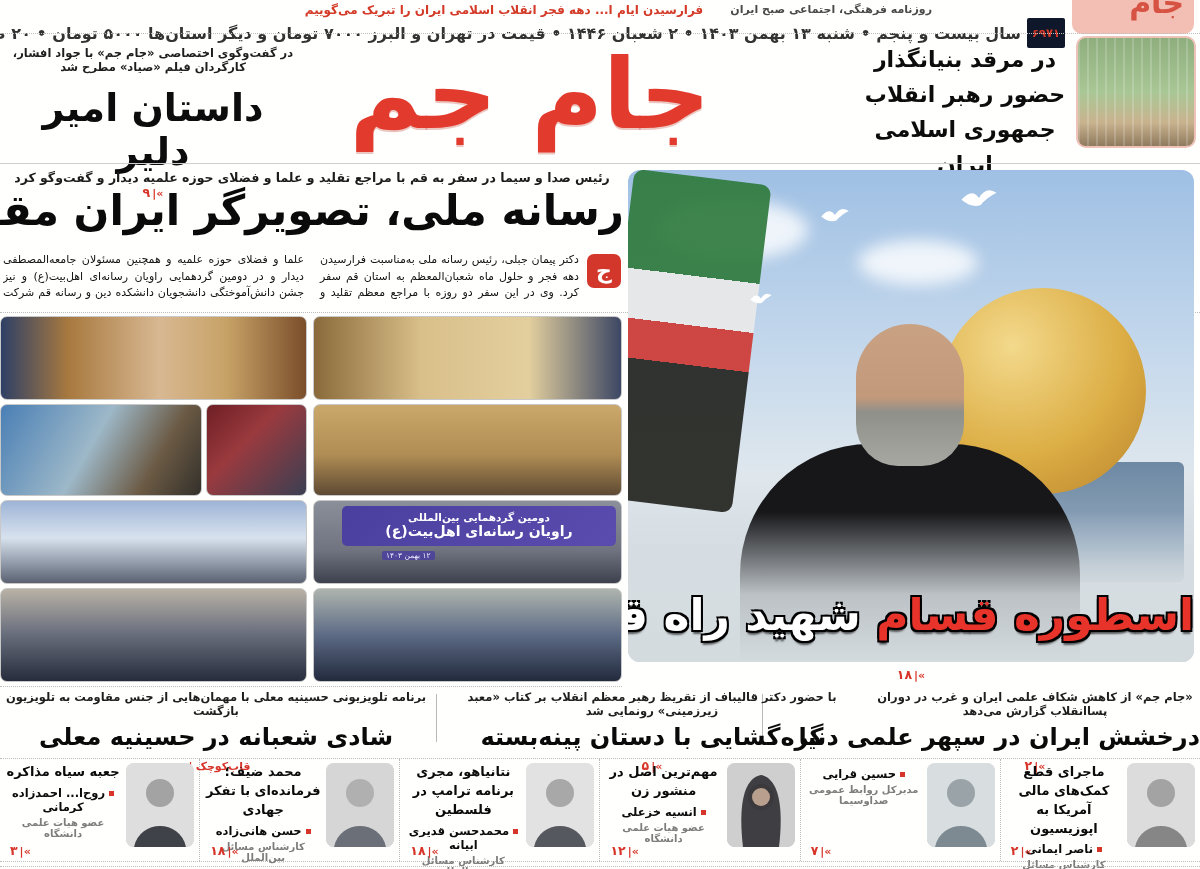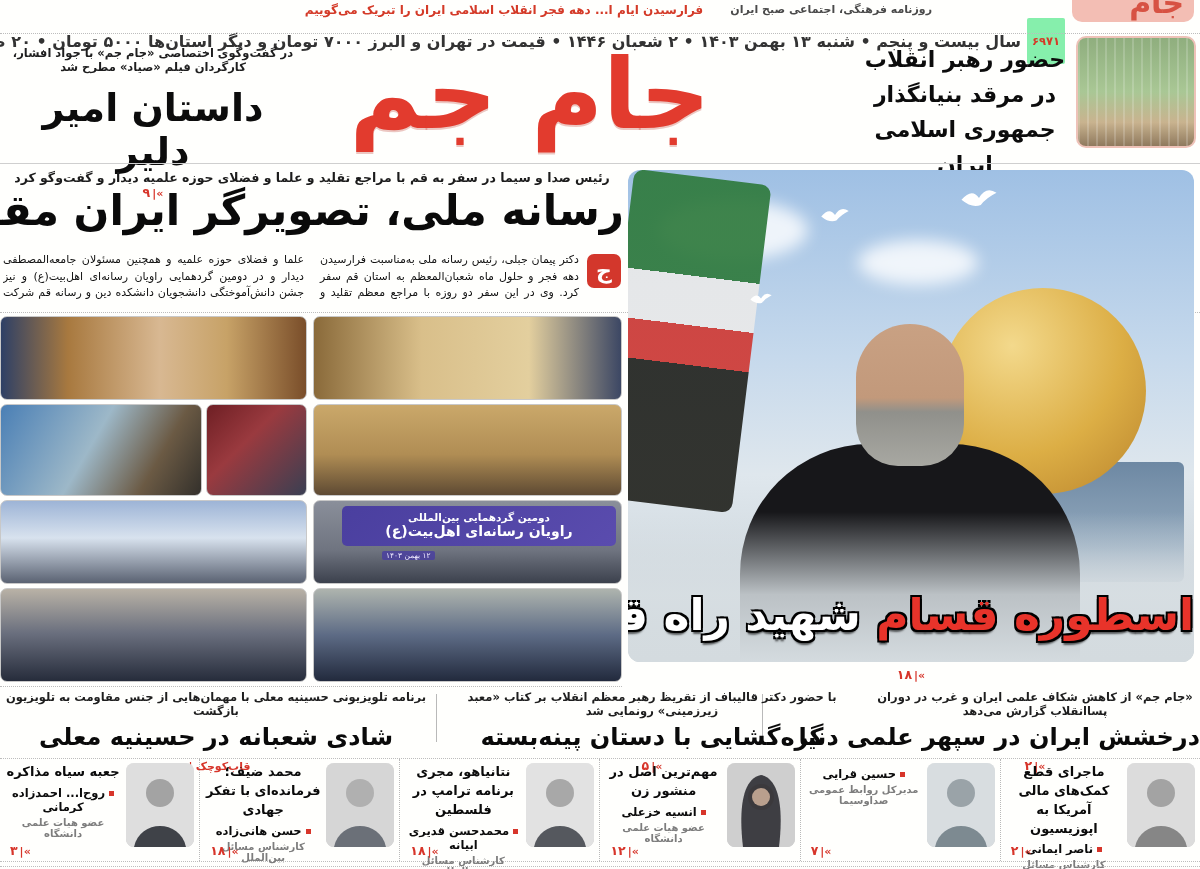--- a/index.html
+++ b/index.html
@@ -4,25 +4,25 @@
 <style>
   * { margin:0; padding:0; box-sizing:border-box; }
   html,body { background:#efefef; }
   body { font-family:"DejaVu Sans", sans-serif; }
   .page { position:relative; width:1200px; height:869px; margin:0 auto; background:#fffffd; overflow:hidden; direction:rtl; }
 
   
   .tb-type { position:absolute; top:3px; right:268px; font-size:11px; font-weight:bold; color:#4a4a4a; }
   .tb-congrats { position:absolute; top:3px; left:300px; width:408px; text-align:center; font-size:12px; font-weight:bold; color:#d43a28; }
   .tb-row2 { position:absolute; top:18px; left:295px; width:770px; display:flex; align-items:center; gap:6px; }
-  .tb-issueno { background:#86efac; color:#d43a28; font-weight:bold; font-size:11.5px; padding:16px 5px; border-radius:2px; }
+  .tb-issueno { background:#0f172a; color:#d43a28; font-weight:bold; font-size:11.5px; padding:8px 5px; border-radius:2px; }
   .tb-info { font-size:16px; font-weight:bold; color:#333; white-space:nowrap; }
   .tb-plus { width:13px; height:13px; border-radius:50%; background:#ffb300; color:#fff; font-size:11px; line-height:13px; text-align:center; font-weight:bold; flex:0 0 auto; }
   .tb-supp { font-size:11px; font-weight:bold; color:#ef8a00; white-space:nowrap; }
-  .corner-tab { position:absolute; top:0; right:6px; width:122px; height:22px; background:#f3beb4; border-radius:0 0 10px 10px; overflow:hidden; }
+  .corner-tab { position:absolute; top:0; right:6px; width:122px; height:34px; background:#f3beb4; border-radius:0 0 10px 10px; overflow:hidden; }
   .corner-tab span { position:absolute; top:-15px; right:10px; color:#d2402f; font-weight:bold; font-size:30px; letter-spacing:4px; opacity:.85; }
 
   
   .rule-dot { position:absolute; left:0; right:0; border-top:1px dotted #bdbdbd; }
   .rule-solid { position:absolute; left:0; right:0; border-top:1px solid #cfcfcf; }
 
   
   .left-story { position:absolute; top:46px; left:4px; width:298px; text-align:center; }
   .kicker { font-size:11.5px; font-weight:bold; color:#1e1e1e; }
   .left-story .head { margin-top:12px; font-size:38px; font-weight:900; color:#0c0c0c; letter-spacing:-1px; }
@@ -121,22 +121,22 @@
 
   <div class="left-story">
     <div class="kicker">در گفت‌وگوی اختصاصی «جام جم» با جواد افشار، کارگردان فیلم «صیاد» مطرح شد</div>
     <div class="head">داستان امیر دلیر</div>
     <div class="mt8"><span class="pg">۹</span></div>
   </div>
 
   <div class="masthead">جام جم</div>
 
   <div class="right-story">
+    <div class="ln">در مرقد بنیانگذار</div>
     <div class="ln">حضور رهبر انقلاب</div>
-    <div class="ln">در مرقد بنیانگذار</div>
     <div class="ln">جمهوری اسلامی ایران</div>
     <div class="mt4"><span class="pg">۲</span></div>
   </div>
   <div class="leader-photo"></div>
 
   <div class="rule-solid" style="top:163px;"></div>
 
   <div class="main-kicker">رئیس صدا و سیما در سفر به قم با مراجع تقلید و علما و فضلای حوزه علمیه دیدار و گفت‌وگو کرد</div>
   <div class="main-head">رسانه ملی، تصویرگر ایران مقتدر</div>
   <div class="lead">

